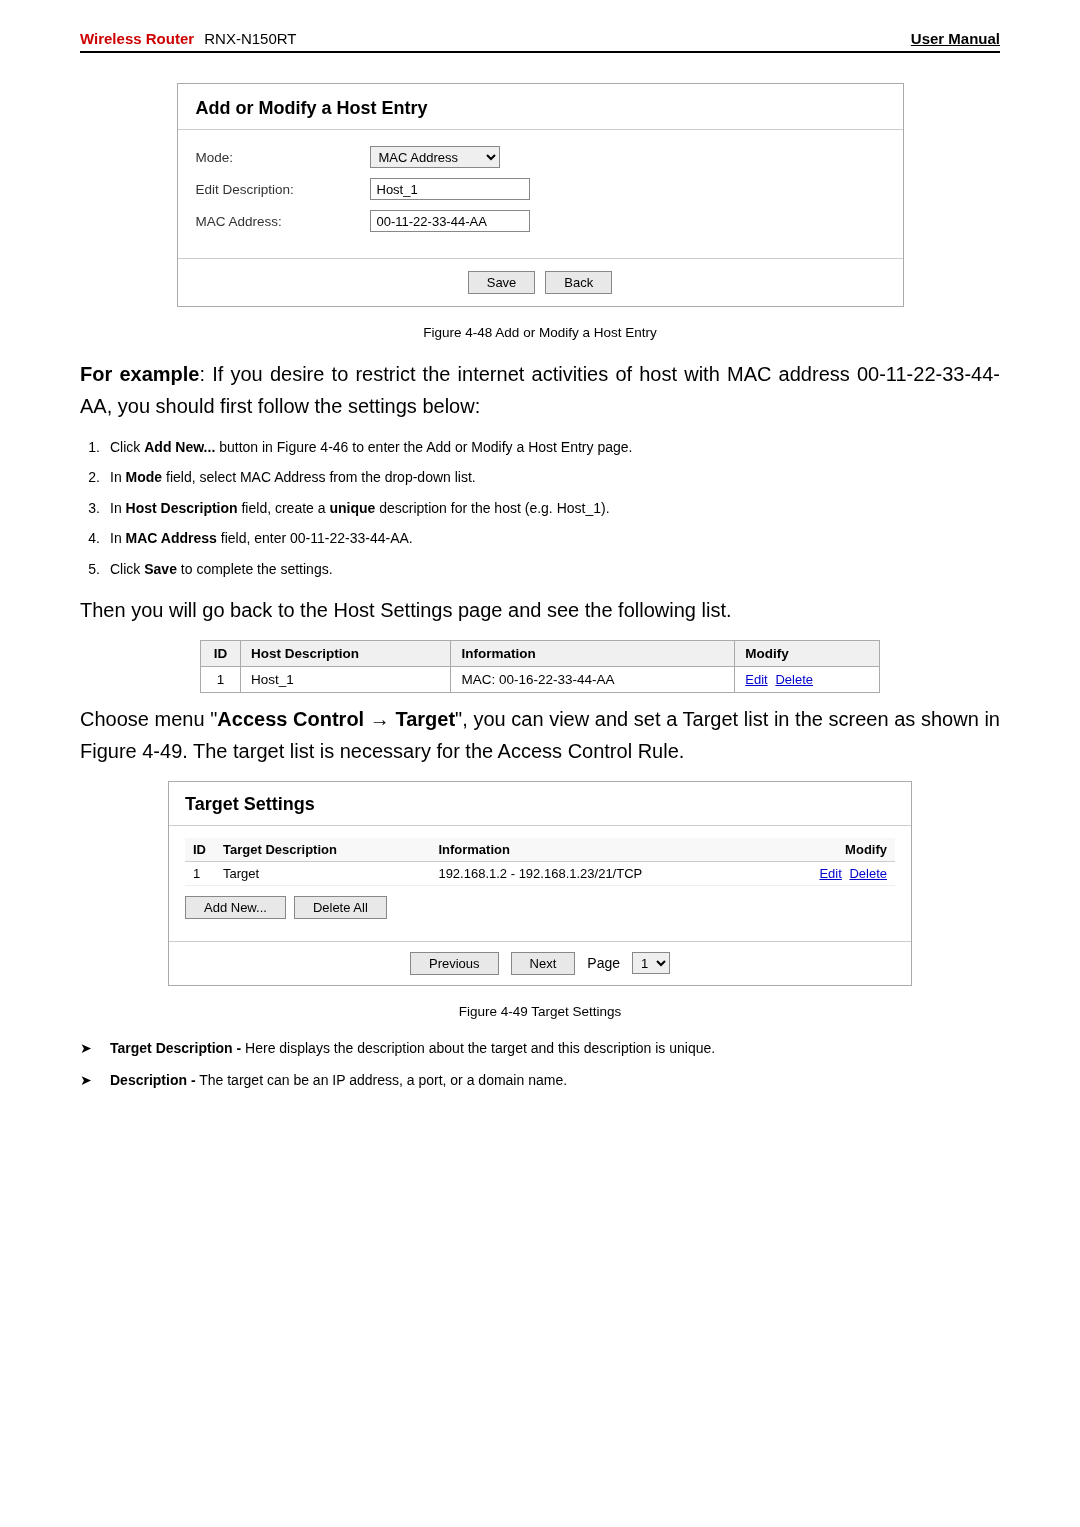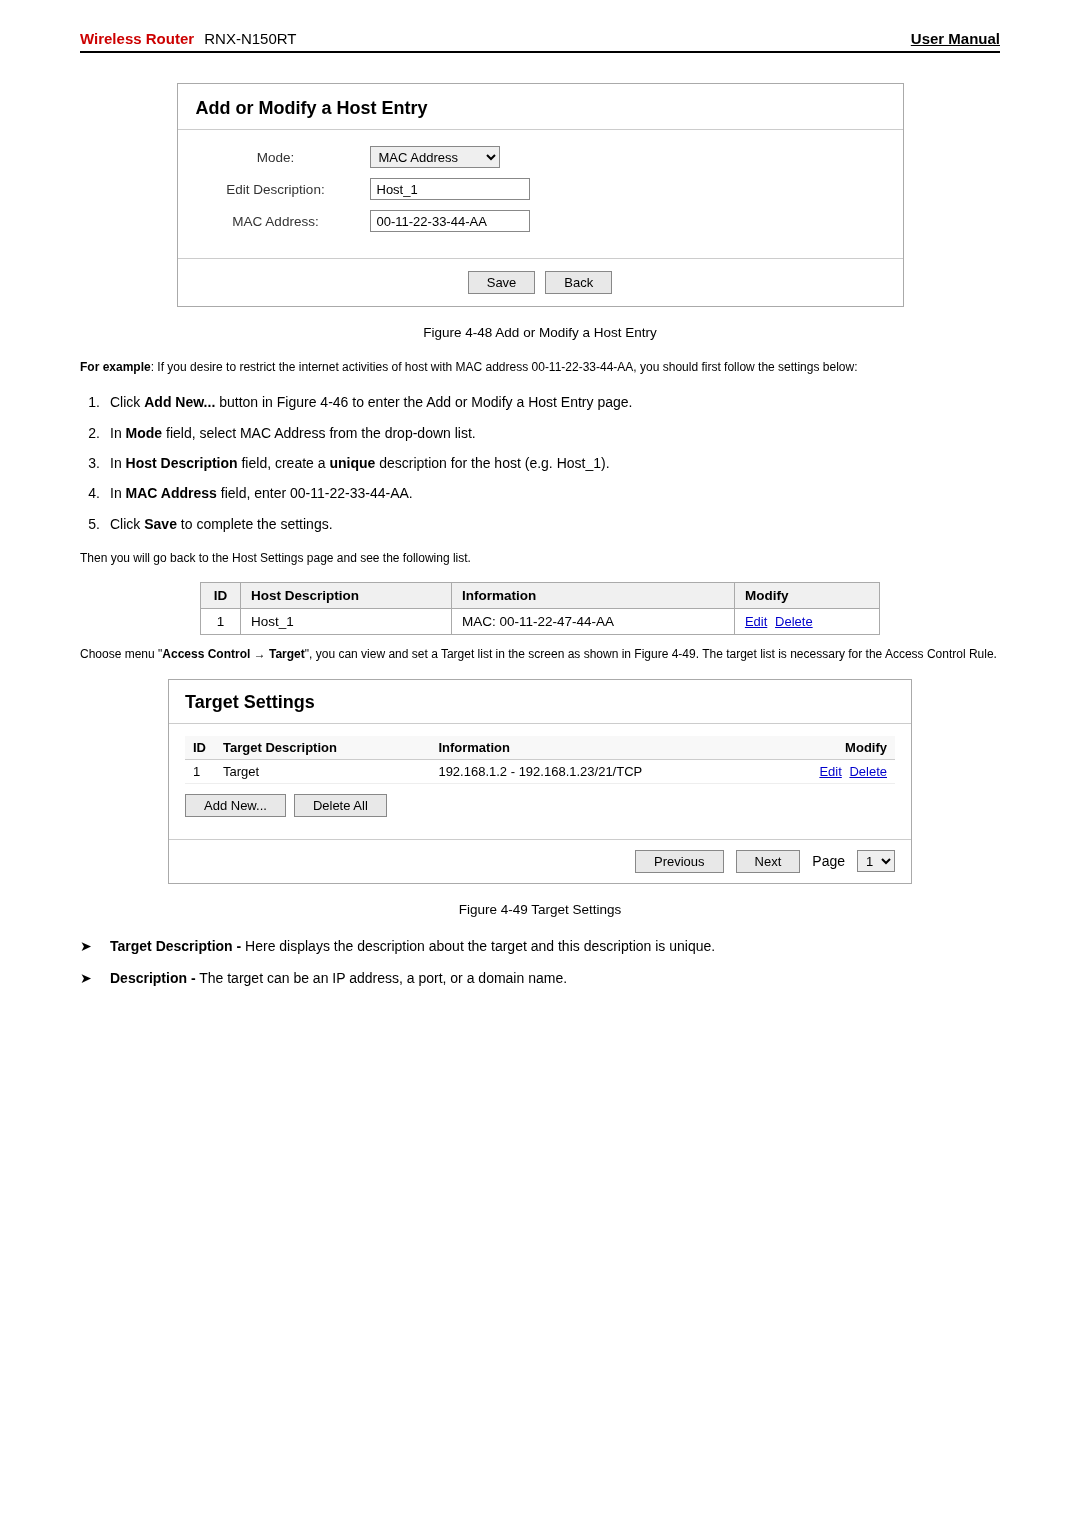--- a/index.html
+++ b/index.html
@@ -57,21 +57,21 @@
     }
     .panel-body {
       padding: 16px 18px;
     }
     .form-row {
       display: flex;
       align-items: center;
       margin-bottom: 10px;
     }
     .form-label {
-      text-align: center;
+      text-align: left;
       width: 160px;
       margin-right: 14px;
       font-size: 13.5px;
       color: #333;
     }
     .form-control {
       border: 1px solid #888;
       padding: 2px 6px;
       font-size: 13px;
       height: 22px;
@@ -104,21 +104,21 @@
     .figure-caption {
       text-align: center;
       font-size: 13.5px;
       margin-bottom: 18px;
       margin-top: 6px;
       color: #000;
     }
 
     
     .body-text {
-      font-size: 12px;
+      font-size: 20px;
       line-height: 1.6;
       text-align: justify;
       margin-bottom: 14px;
     }
     .body-text b { font-weight: bold; }
 
     
     .numbered-list {
       margin: 0 0 14px 0;
       padding: 0;
@@ -218,21 +218,21 @@
     .target-table .col-modify { width: 100px; text-align: right; }
     .btn-row {
       display: flex;
       gap: 8px;
       margin-bottom: 10px;
     }
     .target-panel-footer {
       border-top: 1px solid #ccc;
       padding: 10px 16px;
       display: flex;
-      justify-content: flex-end;
+      justify-content: center;
       align-items: center;
       gap: 12px;
     }
     .page-select {
       font-size: 13px;
       height: 22px;
       border: 1px solid #888;
       padding: 0 4px;
     }
 
@@ -345,21 +345,21 @@
           <th class="id-col">ID</th>
           <th>Host Description</th>
           <th>Information</th>
           <th>Modify</th>
         </tr>
       </thead>
       <tbody>
         <tr>
           <td class="id-col">1</td>
           <td>Host_1</td>
-          <td>MAC: 00-11-22-47-44-AA</td>
+          <td>MAC: 00-16-22-33-44-AA</td>
           <td>
             <a class="edit-delete-link edit-link">Edit</a>
             <a class="edit-delete-link">Delete</a>
           </td>
         </tr>
       </tbody>
     </table>
   </div>
 
 

